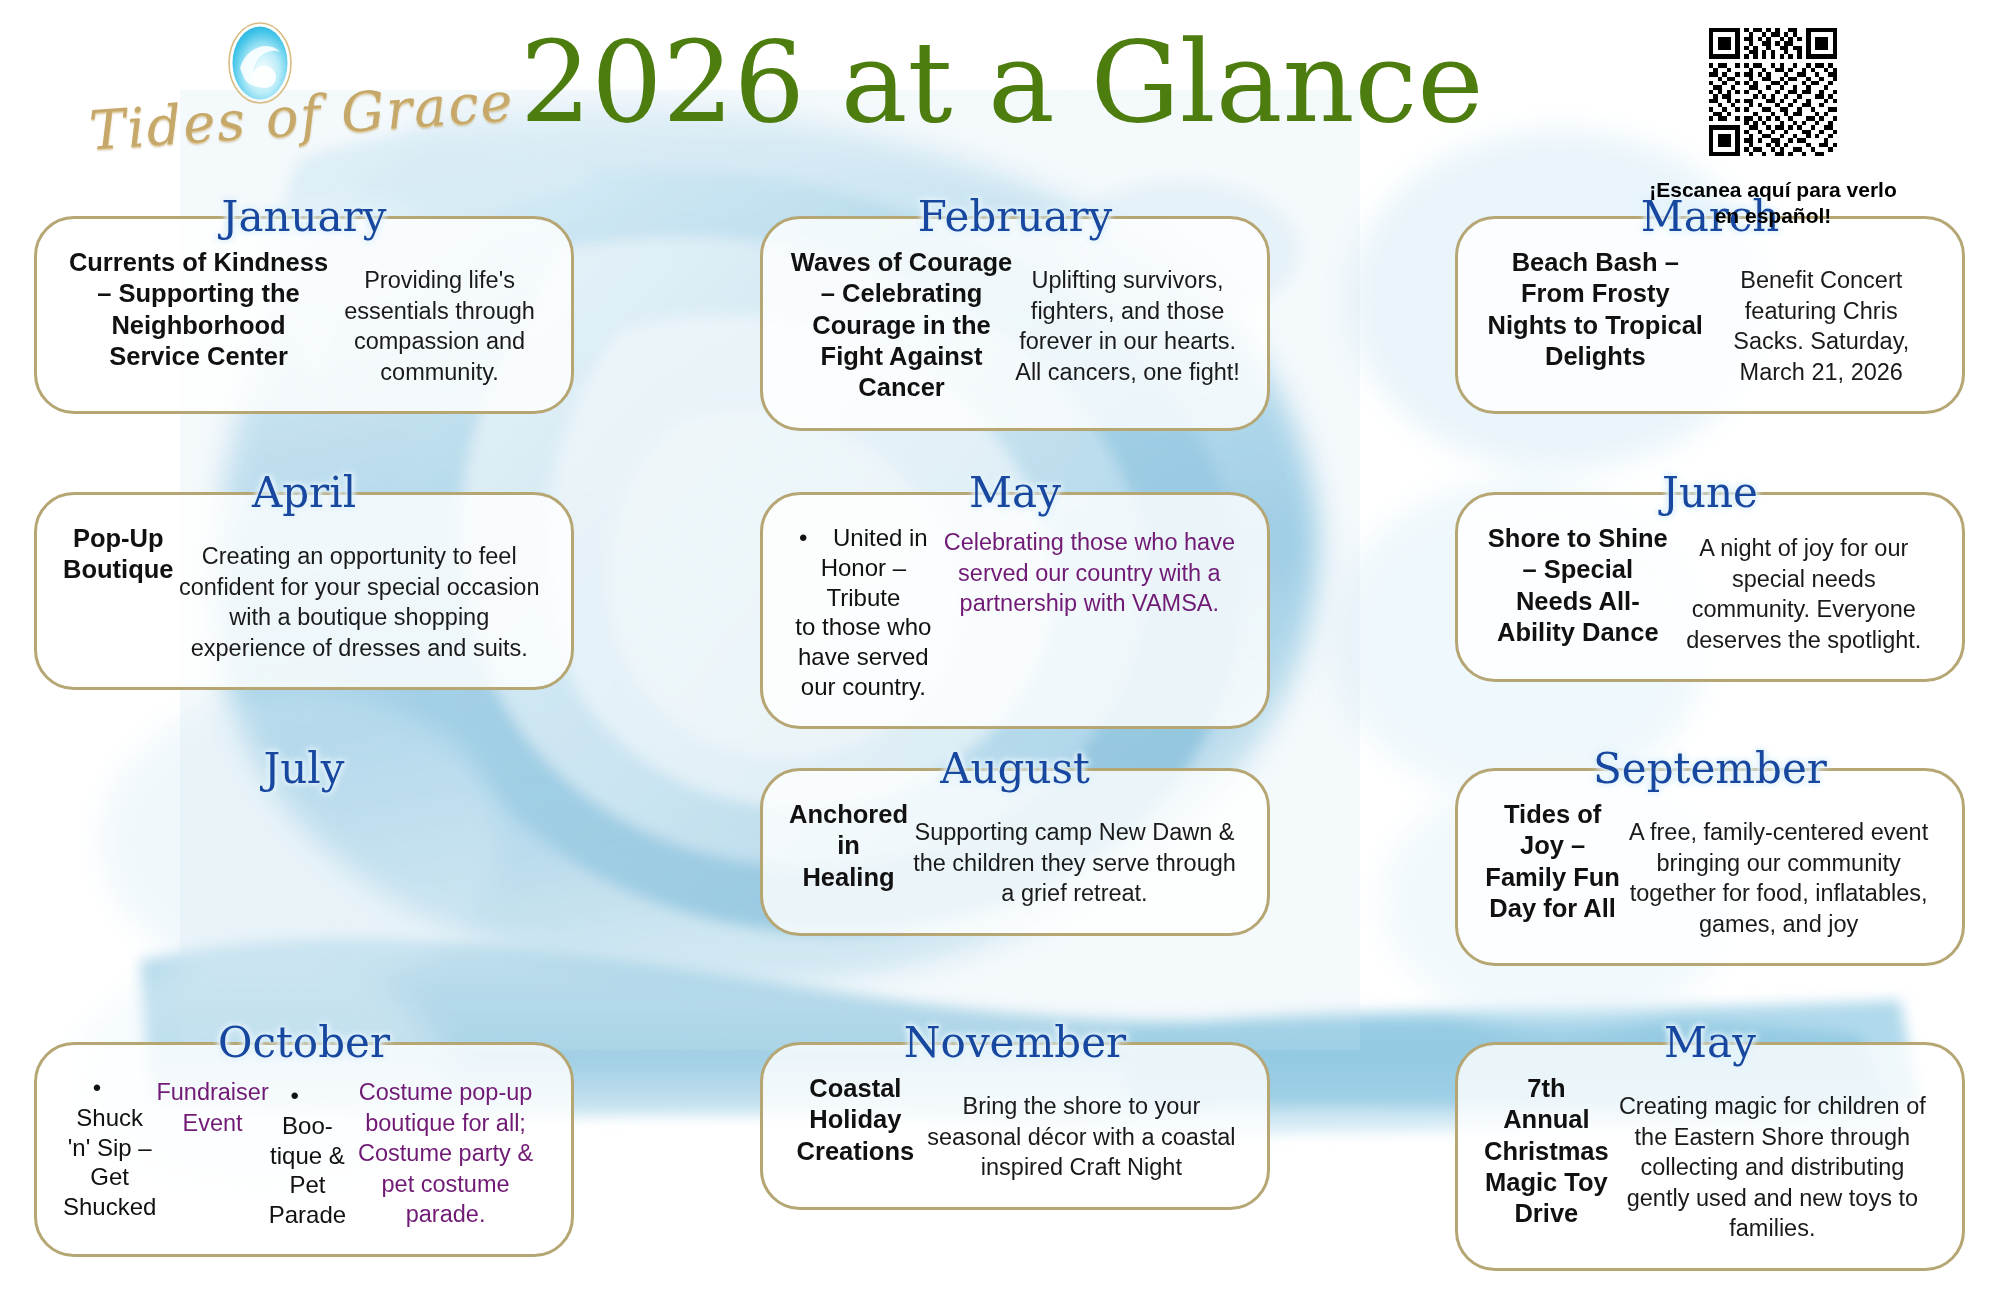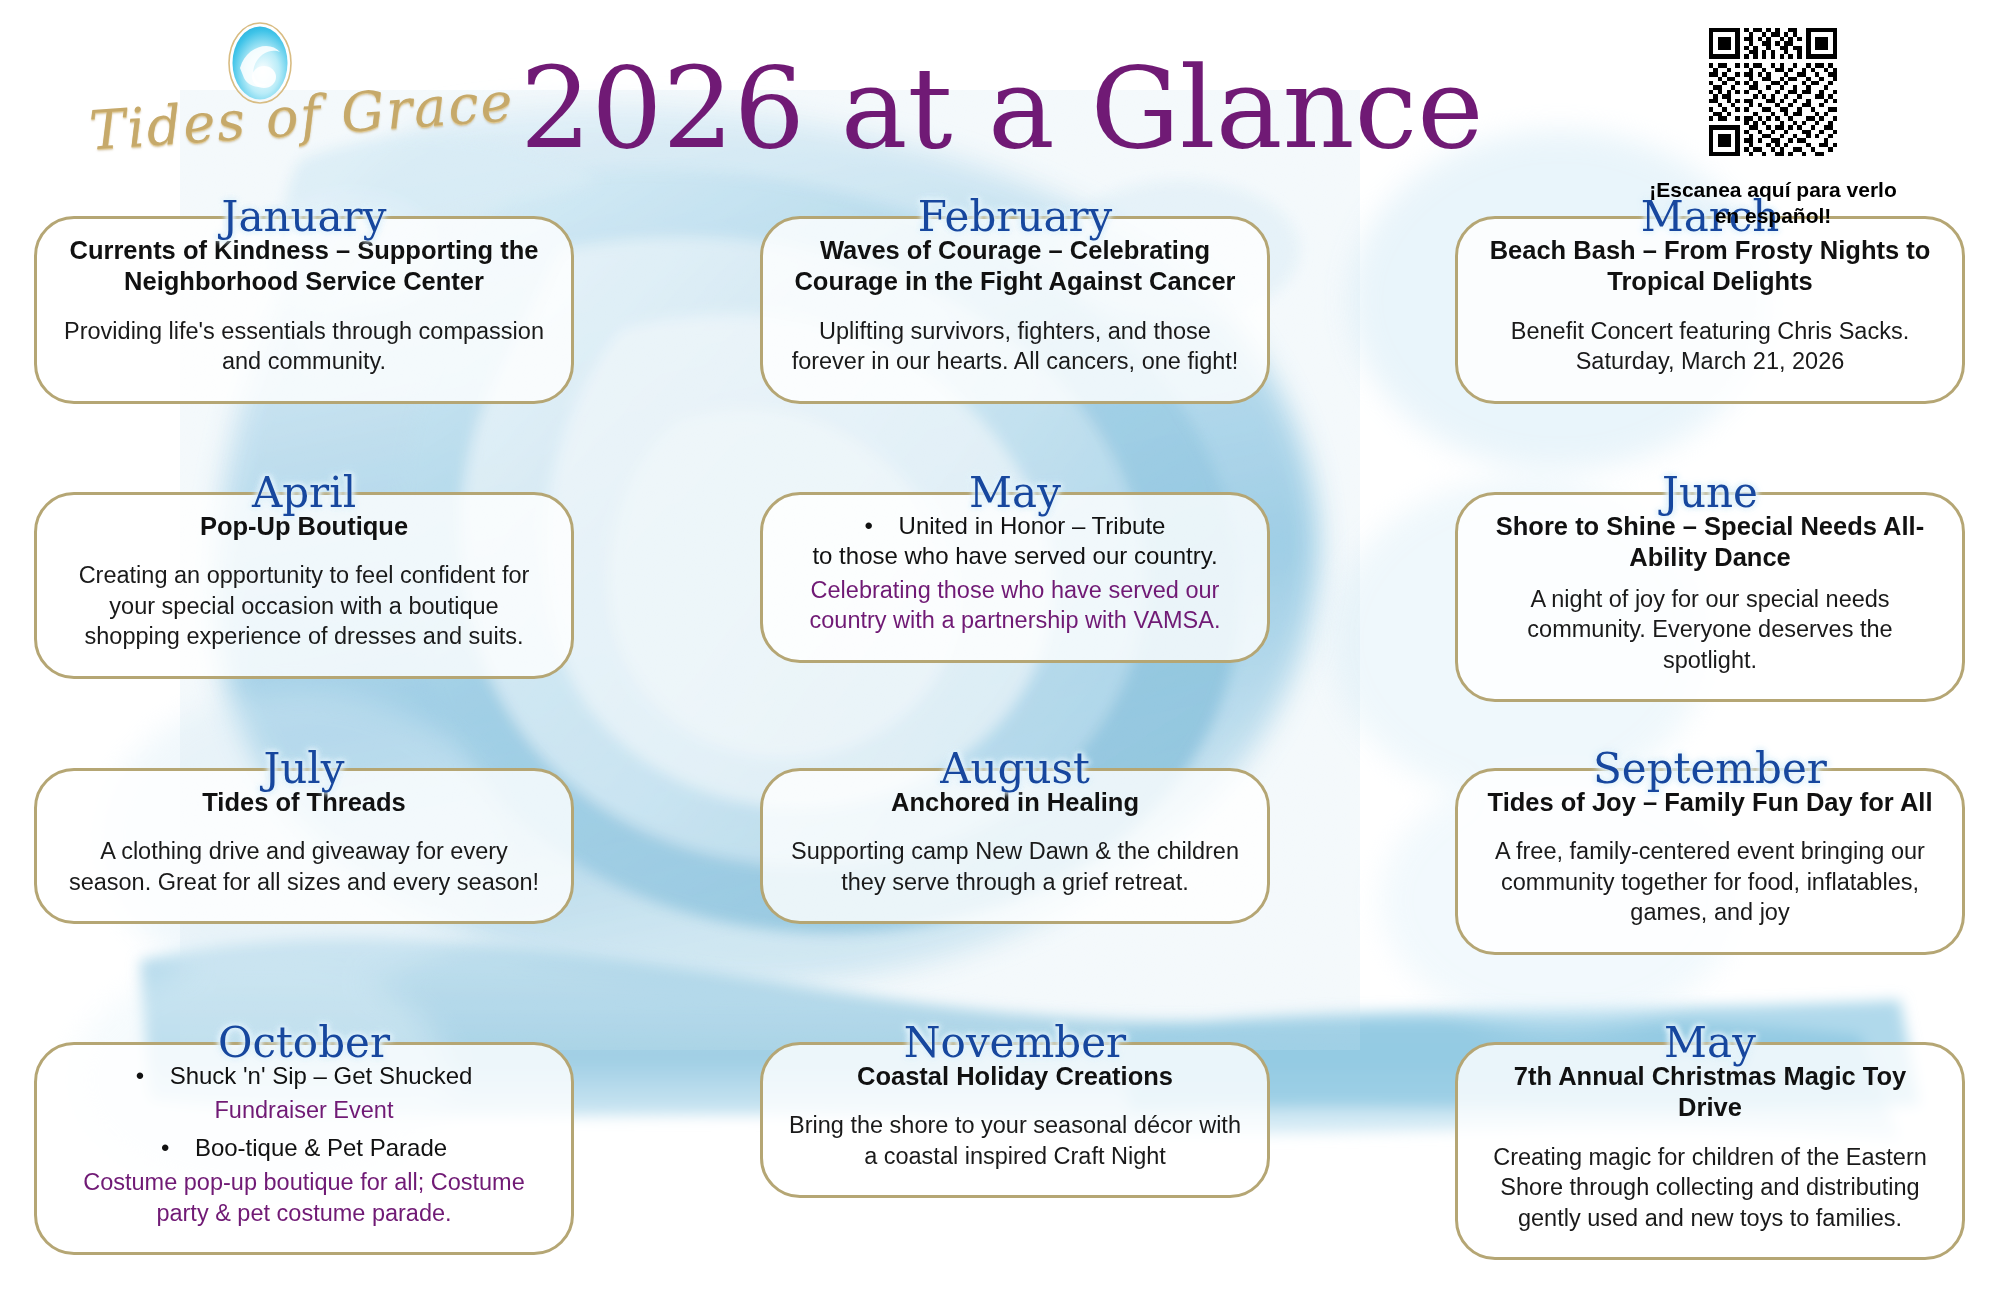--- a/index.html
+++ b/index.html
@@ -28,24 +28,23 @@
     transform:rotate(-4deg);
     text-shadow:0 1px 0 #e0c993, 0 2px 2px rgba(160,130,70,.35);
     white-space:nowrap;
   }
 
   .page-title{
     position:absolute;left:520px;top:24px;width:960px;
     font-family:"DejaVu Serif", serif;
     font-weight:400;
     font-size:112px;line-height:1.05;
-    color:#701a75;
+    color:#4d7c0f;
     text-align:center;
     white-space:nowrap;
-    margin-top:26px;
   }
 
   .qr-block{position:absolute;left:1638px;top:28px;width:270px;text-align:center;}
   .qr-code{width:128px;height:128px;display:block;margin:0 auto;}
   .qr-caption{
     margin-top:21px;font-size:21px;font-weight:bold;color:#000;
     line-height:1.26;
   }
 
   
@@ -84,25 +83,24 @@
     position:relative;
   }
 
   .card-outer{position:relative;margin-top:-22px;}
 
   .card{
     position:relative;
     border:3px solid #b5a674;
     border-radius:40px;
     background:rgba(255,255,255,0.80);
-    padding:16px 26px 24px;
+    padding:28px 26px 24px;
     box-sizing:border-box;
     min-height:140px;
     display:flex;
-    flex-direction:column;
     justify-content:center;
   }
   
   .card::before{
     content:"";
     position:absolute;
     top:-6px;left:50%;transform:translateX(-50%);
     width:var(--notch,180px);height:10px;
     background:transparent;
   }
@@ -363,26 +361,20 @@
     <div class="card-outer">
         <div class="card" style="--notch:120px">
       <p class="card-title">Shore to Shine – Special Needs All-Ability Dance</p>
       <p class="card-sub tight">A night of joy for our special needs community. Everyone deserves the spotlight.</p>
     </div>
       </div>
   </div>
 
   <div class="card-cell col-1 row-3">
     <div class="month-label">July</div>
-    <div class="card-outer">
-        <div class="card" style="--notch:110px">
-      <p class="card-title">Tides of Threads</p>
-      <p class="card-sub">A clothing drive and giveaway for every season. Great for all sizes and every season!</p>
-    </div>
-      </div>
   </div>
 
   <div class="card-cell col-2 row-3">
     <div class="month-label">August</div>
     <div class="card-outer">
         <div class="card" style="--notch:150px">
       <p class="card-title">Anchored in Healing</p>
       <p class="card-sub">Supporting camp New Dawn &amp; the children they serve through a grief retreat.</p>
     </div>
       </div>

